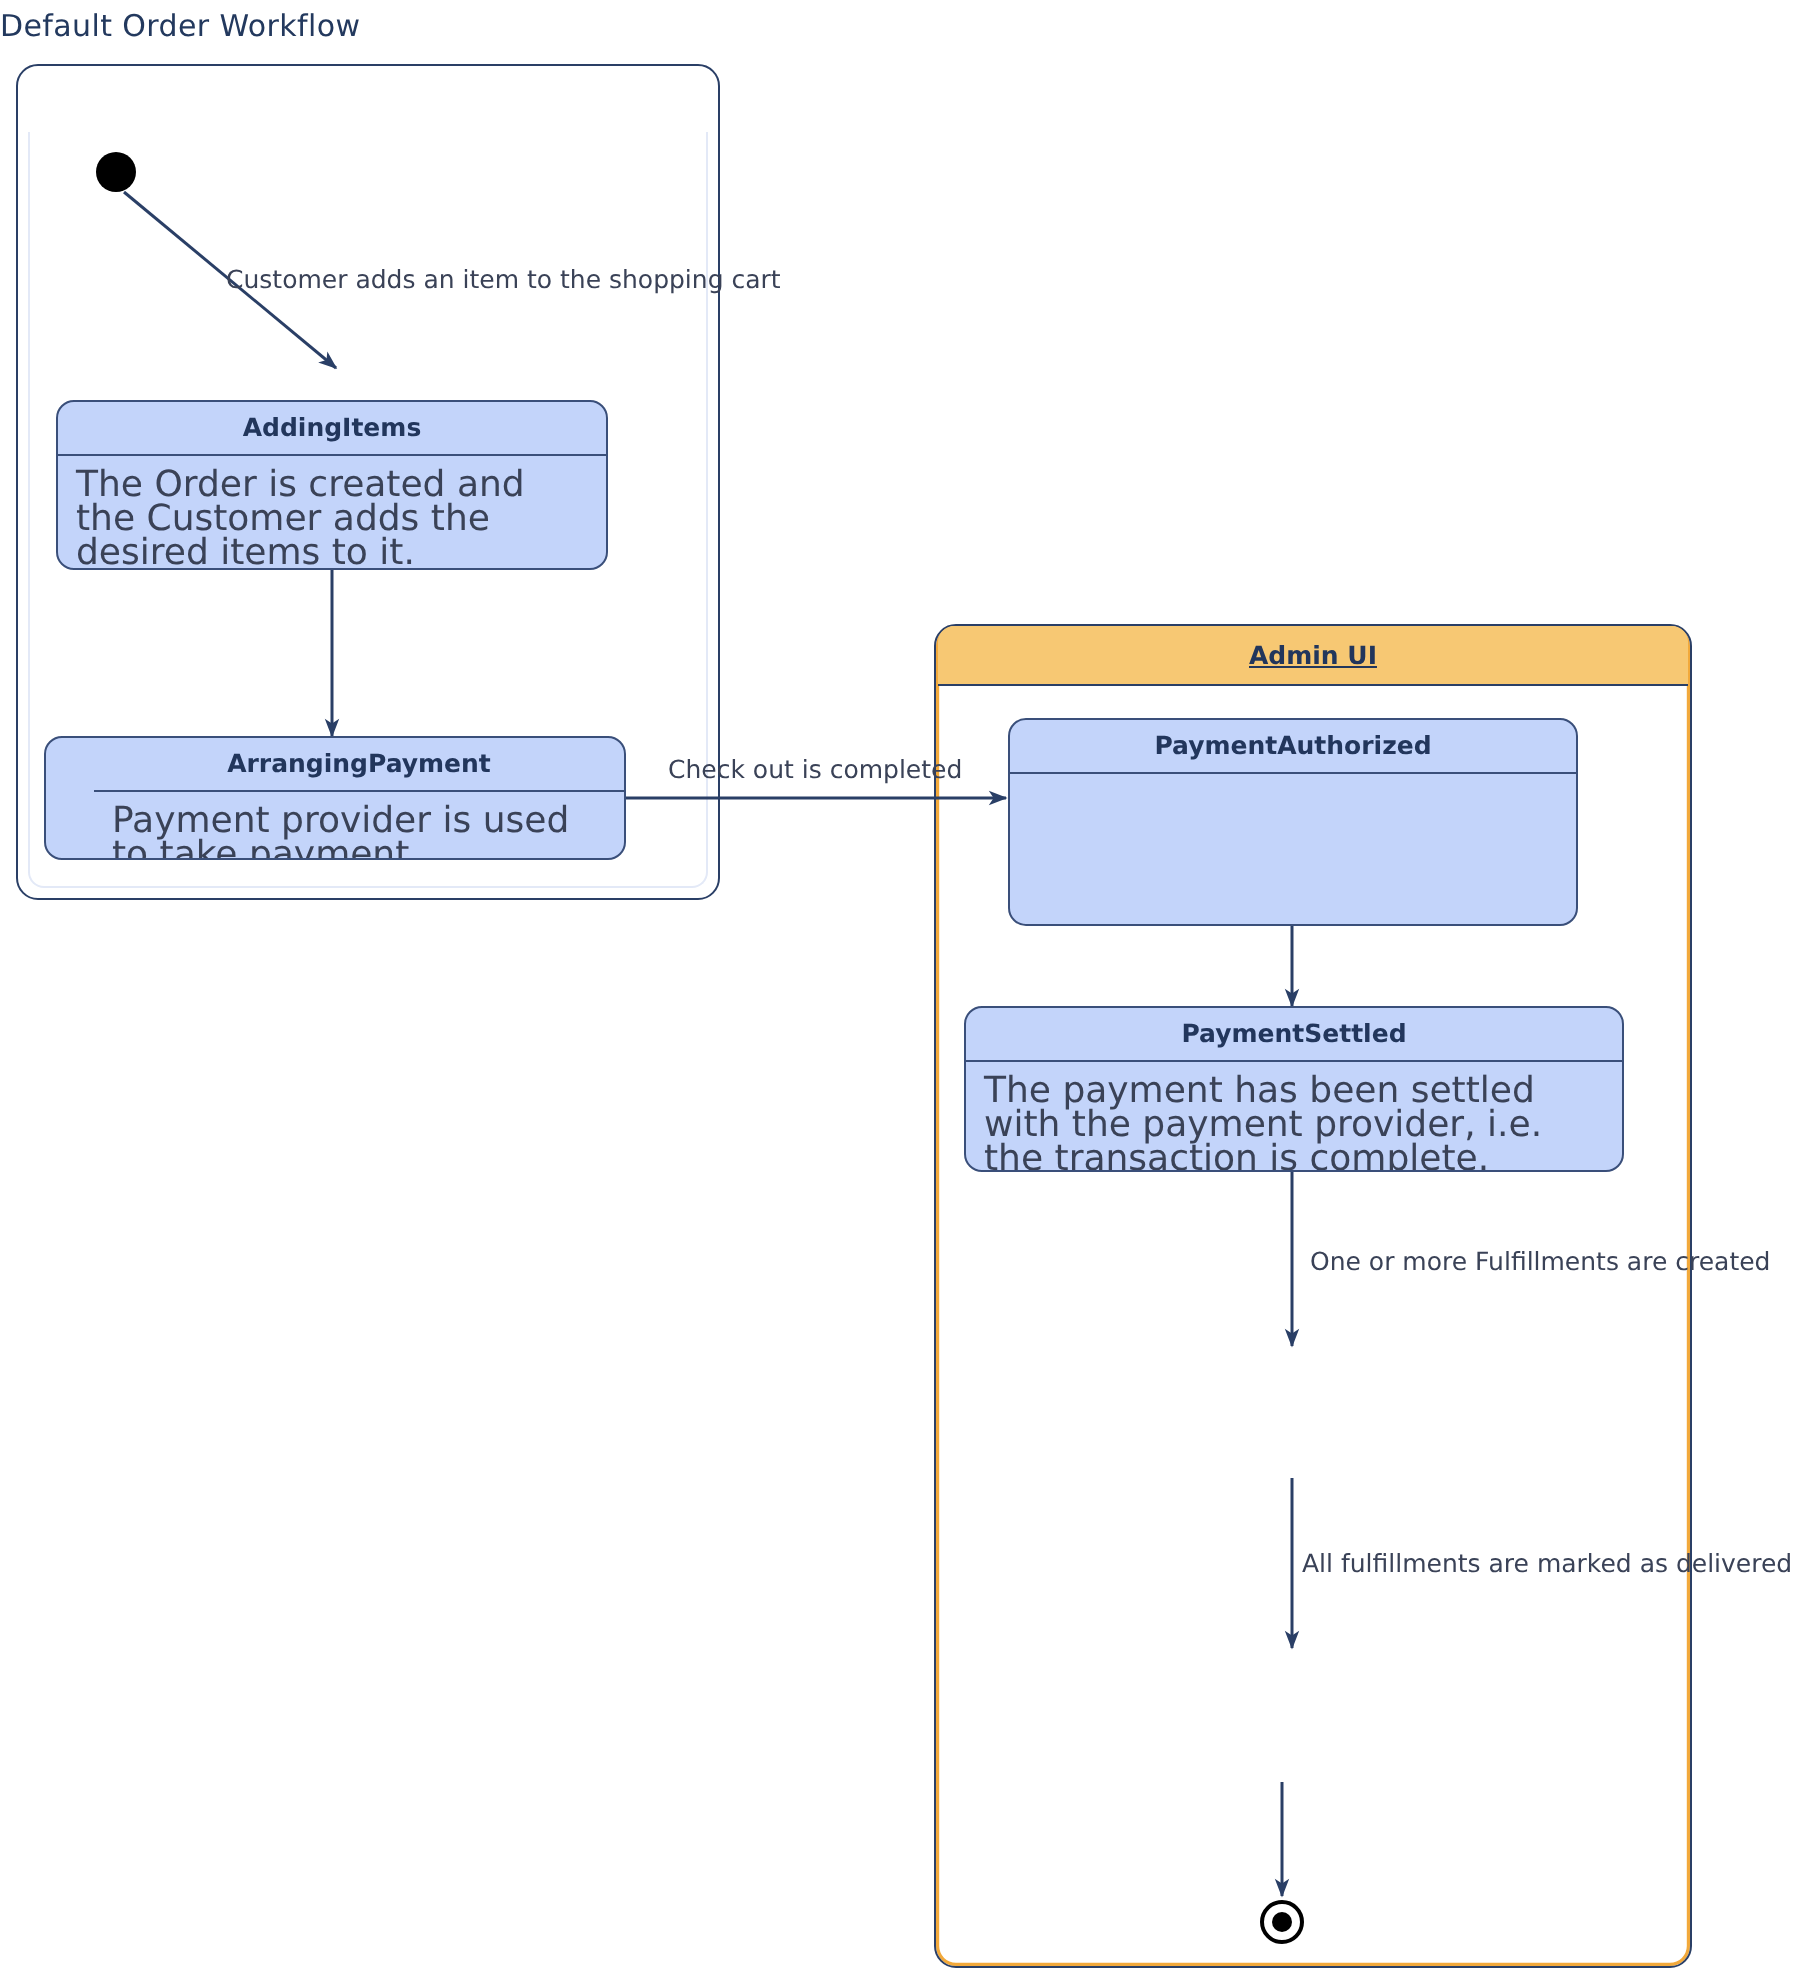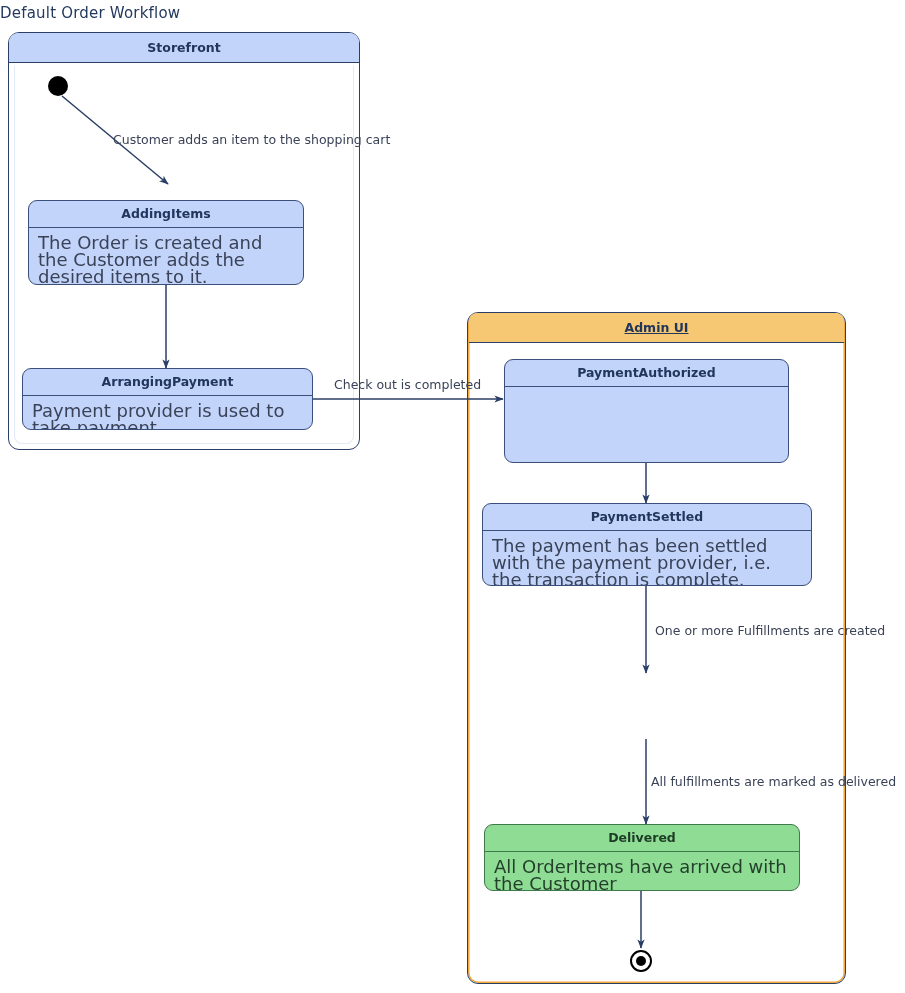--- a/index.html
+++ b/index.html
@@ -142,21 +142,20 @@
   }
 </style>
 </head>
 <body>
 
 <div id="diagram-root">
 
   <div class="title">Default Order Workflow</div>
 
   <div class="composite blue" style="left:8px; top:32px; width:352px; height:418px;">
-    <div class="composite-title">Storefront</div>
     <div class="composite-body" style="top:33px;"></div>
   </div>
 
   <div class="composite orange" style="left:467px; top:312px; width:379px; height:672px;">
     <div class="composite-title">Admin UI</div>
     <div class="composite-body" style="top:33px;"></div>
   </div>
 
   <svg class="edge-layer" viewBox="0 0 905 993">
     <defs>
@@ -185,39 +184,35 @@
 
   <div class="initial-state" style="left:48px; top:76px;"></div>
 
   <div class="final-state" style="left:630px; top:950px;"></div>
 
   <div class="state" style="left:28px; top:200px; width:276px; height:85px;">
     <div class="state-name">AddingItems</div>
     <div class="state-desc">The Order is created and the Customer adds the desired items to it.</div>
   </div>
 
-  <div class="state" style="left:22px; top:368px; width:291px; height:62px;">
+  <div class="state" style="left:22px; top:368px; width:291px; height:62px;padding-left:24px;">
     <div class="state-name">ArrangingPayment</div>
     <div class="state-desc">Payment provider is used to take payment</div>
   </div>
 
   <div class="state" style="left:504px; top:359px; width:285px; height:104px;">
     <div class="state-name">PaymentAuthorized</div>
   </div>
 
   <div class="state" style="left:482px; top:503px; width:330px; height:83px;">
     <div class="state-name">PaymentSettled</div>
     <div class="state-desc">The payment has been settled with the payment provider, i.e. the transaction is complete.</div>
   </div>
 
 
-  <div class="state green" style="left:484px; top:824px; width:316px; height:67px;">
-    <div class="state-name">Delivered</div>
-    <div class="state-desc">All OrderItems have arrived with the Customer</div>
-  </div>
 
   <div class="edge-label" style="left:113px; top:132px;">Customer adds an item to the shopping cart</div>
 
   <div class="edge-label" style="left:334px; top:377px;">Check out is completed</div>
 
   <div class="edge-label" style="left:655px; top:623px;">One or more Fulfillments are created</div>
 
   <div class="edge-label" style="left:651px; top:774px;">All fulfillments are marked as delivered</div>
 
 </div>

